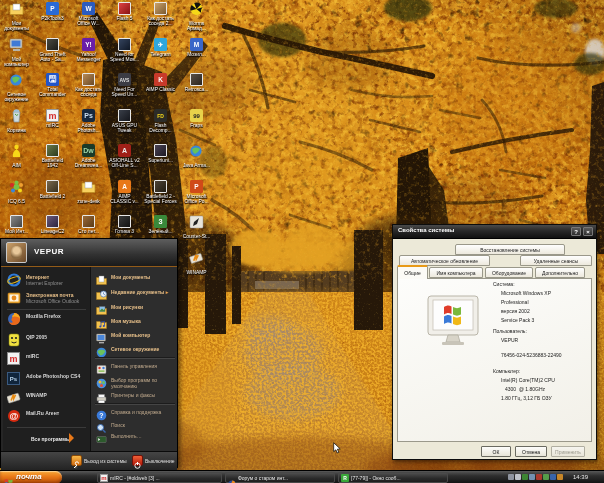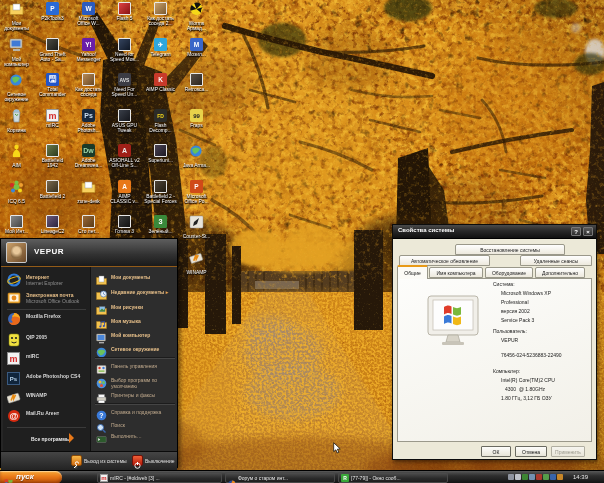--- a/index.html
+++ b/index.html
@@ -631,21 +631,21 @@
 <div id="tb" class="abs" style="left:0;top:470px;width:604px;height:13px;background:linear-gradient(#585858,#2e2e2e 40%,#141414);border-top:1px solid #000;box-sizing:border-box;">
  <div class="abs" style="left:0;top:0;width:62px;height:13px;background:linear-gradient(#f8a838,#e87818 45%,#b84e06);border-radius:0 7px 7px 0;box-shadow:inset 0 -2px 3px rgba(120,40,0,0.6), inset 0 1px 1px rgba(255,230,180,0.8);">
   <div class="abs" style="left:4px;top:2px;width:9px;height:9px;"><svg width="9" height="9" viewBox="0 0 9 9">
             <g>
               <path d="M0.5,1.8 C1.5,1 2.5,1 3.8,1.6 L3.8,4.2 C2.5,3.6 1.5,3.6 0.5,4.4Z" fill="#e03c2a"></path>
               <path d="M4.4,1.8 C5.6,2.4 6.8,2.4 8.5,1.6 L8.5,4.2 C6.8,5 5.6,5 4.4,4.4Z" fill="#7ab83c"></path>
               <path d="M0.5,5 C1.5,4.2 2.5,4.2 3.8,4.8 L3.8,7.4 C2.5,6.8 1.5,6.8 0.5,7.6Z" fill="#3a7ad8"></path>
               <path d="M4.4,5 C5.6,5.6 6.8,5.6 8.5,4.8 L8.5,7.4 C6.8,8.2 5.6,8.2 4.4,7.6Z" fill="#f0b818"></path>
             </g>
           </svg></div>
-  <div class="abs" style="left:16px;top:1px;font-size:8px;font-weight:bold;font-style:italic;color:#fff;text-shadow:0 1px 1px rgba(0,0,0,0.5);">пуск</div>
+  <div class="abs" style="left:16px;top:1px;font-size:8px;font-weight:bold;font-style:italic;color:#fff;text-shadow:0 1px 1px rgba(0,0,0,0.5);">почта</div>
  </div>
  <div class="abs" style="left:97px;top:1px;width:125px;height:11px;background:linear-gradient(#4e4e4e,#2a2a2a 60%,#1e1e1e);border:1px solid #484848;border-radius:2px;box-sizing:border-box;">
         <div class="abs" style="left:2px;top:1px;width:8px;height:8px;">
           <div style="width:8px;height:8px;background:#f2f2f2;border:1px solid #999;font-size:6px;font-weight:bold;line-height:7px;text-align:center;color:#d42a2a;box-sizing:border-box">m</div>
         </div>
         <div class="abs" style="left:12px;top:2px;font-size:5px;color:#e8e8e8;white-space:nowrap;overflow:hidden;width:110px;">mIRC - [#oldweb [3] ...</div>
       </div>
  <div class="abs" style="left:225px;top:1px;width:110px;height:11px;background:linear-gradient(#4e4e4e,#2a2a2a 60%,#1e1e1e);border:1px solid #484848;border-radius:2px;box-sizing:border-box;">
         <div class="abs" style="left:2px;top:1px;width:8px;height:8px;"><svg width="8" height="8" viewBox="0 0 8 8">
             <circle cx="4" cy="4" r="3.6" fill="#2a4a9a"></circle>

